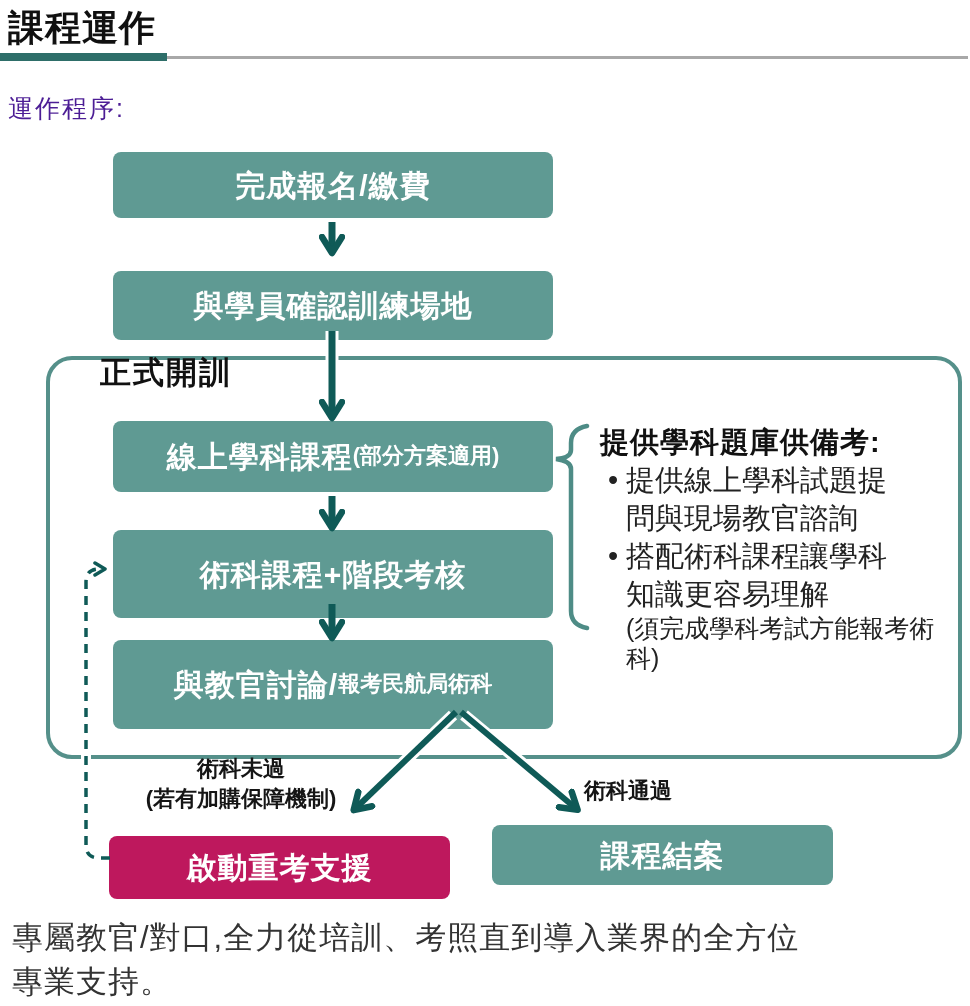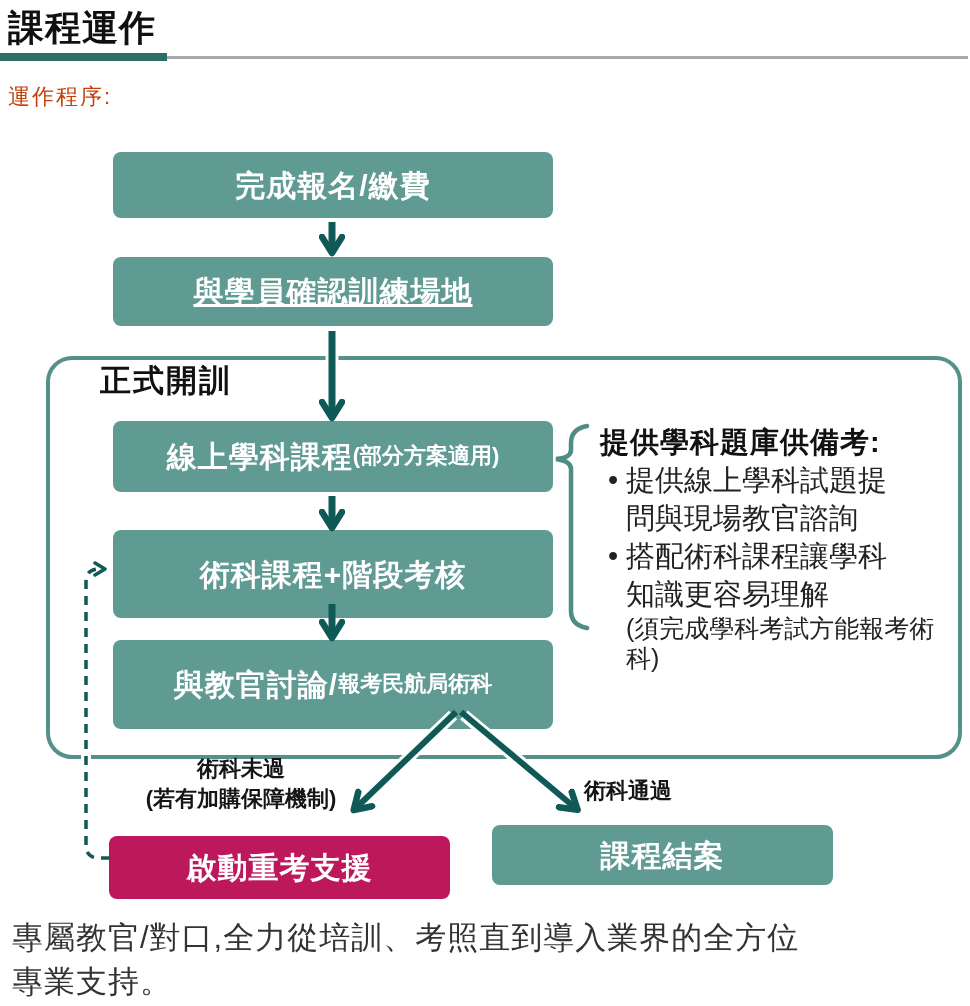--- a/index.html
+++ b/index.html
@@ -4,42 +4,42 @@
 <style>
   html,body{margin:0;padding:0;background:#ffffff;}
   .canvas{
     position:relative;width:970px;height:1006px;background:#fff;overflow:hidden;
     font-family:"Liberation Sans","DejaVu Sans",sans-serif;
   }
   .abs{position:absolute;}
   .page-title{left:8px;top:4px;font-size:36px;font-weight:bold;color:#101010;letter-spacing:1px;}
   .rule-gray{left:0;top:56px;width:968px;height:3px;background:#a8a8a8;}
   .rule-teal{left:0;top:53px;width:167px;height:8px;background:#2e6e69;}
-  .subtitle{left:8px;top:82px;font-size:22px;color:#c2410c;letter-spacing:2px;}
+  .subtitle{left:8px;top:92px;font-size:25px;color:#4c1d95;letter-spacing:2px;}
 
   .box{
     position:absolute;background:#5f9a93;color:#ffffff;font-weight:bold;
     border-radius:8px;display:flex;align-items:center;justify-content:center;
     line-height:1.1;
   }
   .box .main{font-size:30px;letter-spacing:1px;}
   .box .small{font-size:22px;letter-spacing:0px;}
   #b1{left:113px;top:152px;width:440px;height:66px;}
-  #b2{left:113px;top:257px;width:440px;height:69px;text-decoration:underline;}
+  #b2{left:113px;top:271px;width:440px;height:69px;}
   #b3{left:113px;top:421px;width:440px;height:71px;}
   #b4{left:113px;top:530px;width:440px;height:88px;}
   #b5{left:113px;top:640px;width:440px;height:89px;}
   #b6{left:109px;top:836px;width:341px;height:63px;background:#be185d;}
   #b7{left:492px;top:825px;width:341px;height:60px;}
 
   .group-frame{
     left:46px;top:356px;width:908px;height:395px;
     border:4px solid #55908a;border-radius:26px;background:transparent;
   }
-  .group-label{left:100px;top:360px;font-size:31px;font-weight:bold;color:#111;letter-spacing:2px;}
+  .group-label{left:100px;top:352px;font-size:31px;font-weight:bold;color:#111;letter-spacing:2px;}
 
   .branch-label{font-size:22px;font-weight:bold;color:#151515;text-align:center;line-height:30px;}
   #lbl-fail{left:111px;top:754px;width:260px;}
   #lbl-pass{left:584px;top:776px;}
 
   .note{left:600px;top:423px;width:356px;color:#222;}
   .note .heading{font-size:29px;font-weight:bold;color:#111;line-height:38px;letter-spacing:1px;}
   .note .bullet-row{display:flex;align-items:flex-start;}
   .note .dot{width:26px;font-size:29px;line-height:38px;text-align:center;flex:0 0 26px;}
   .note .blines{font-size:29px;line-height:38px;letter-spacing:0px;}

